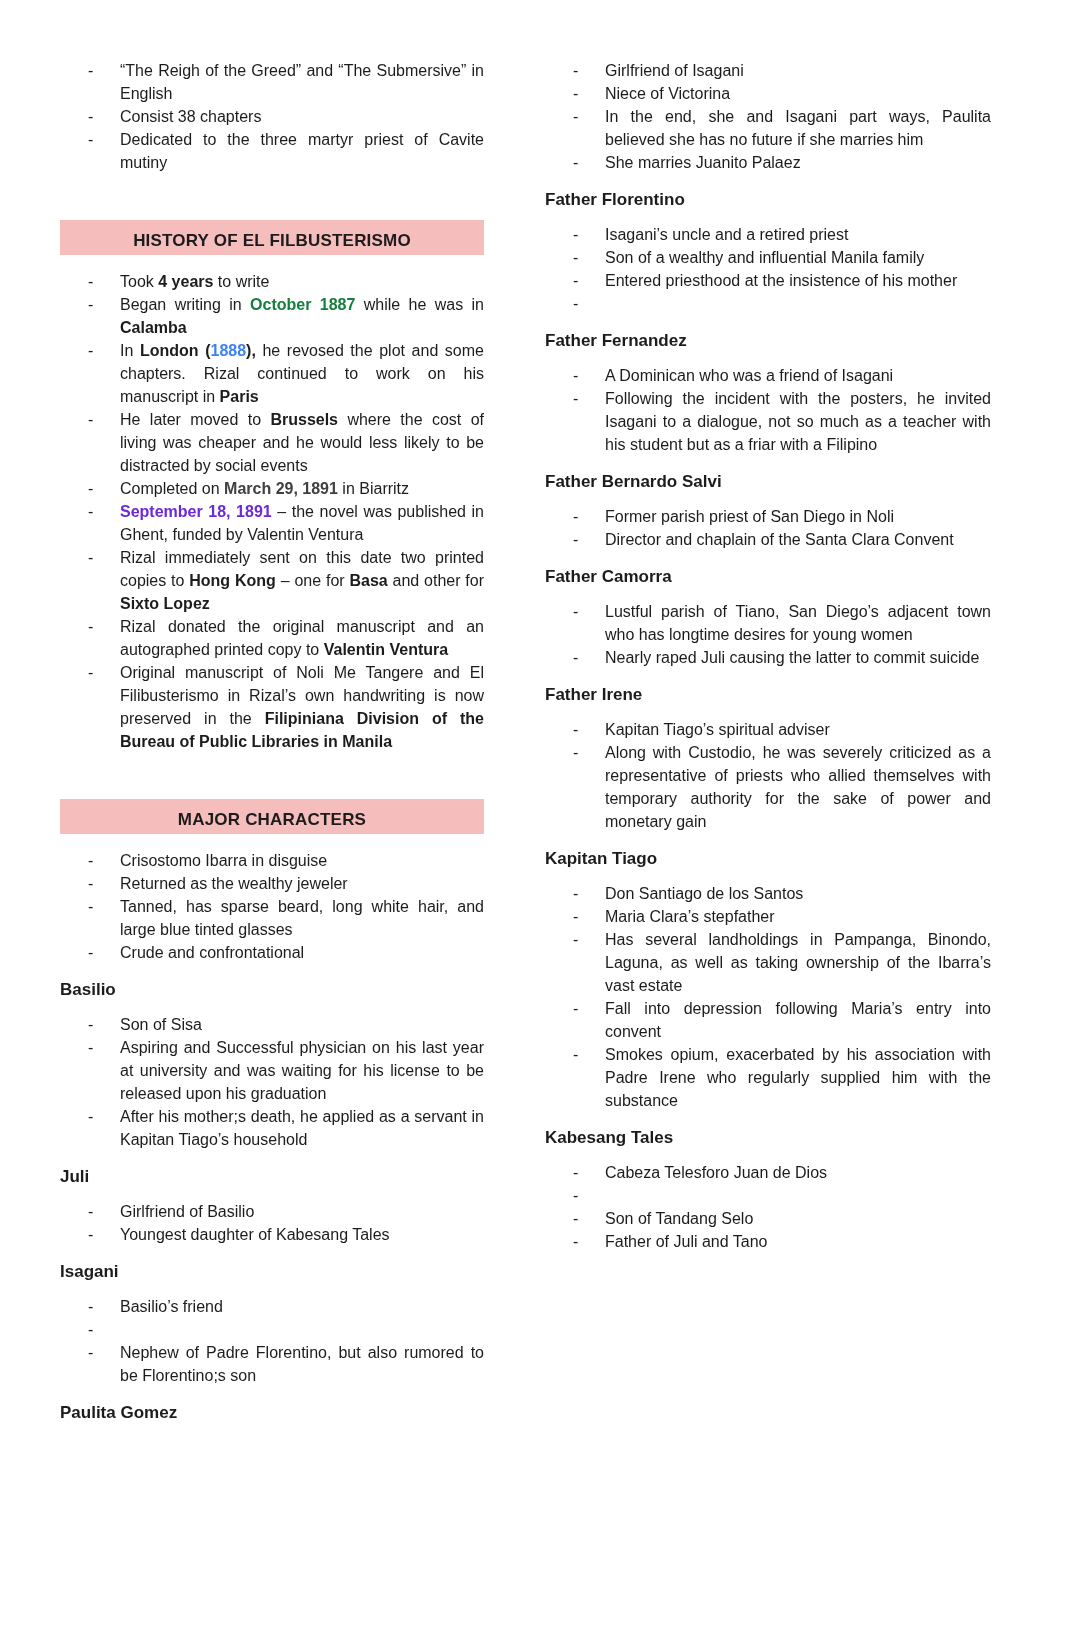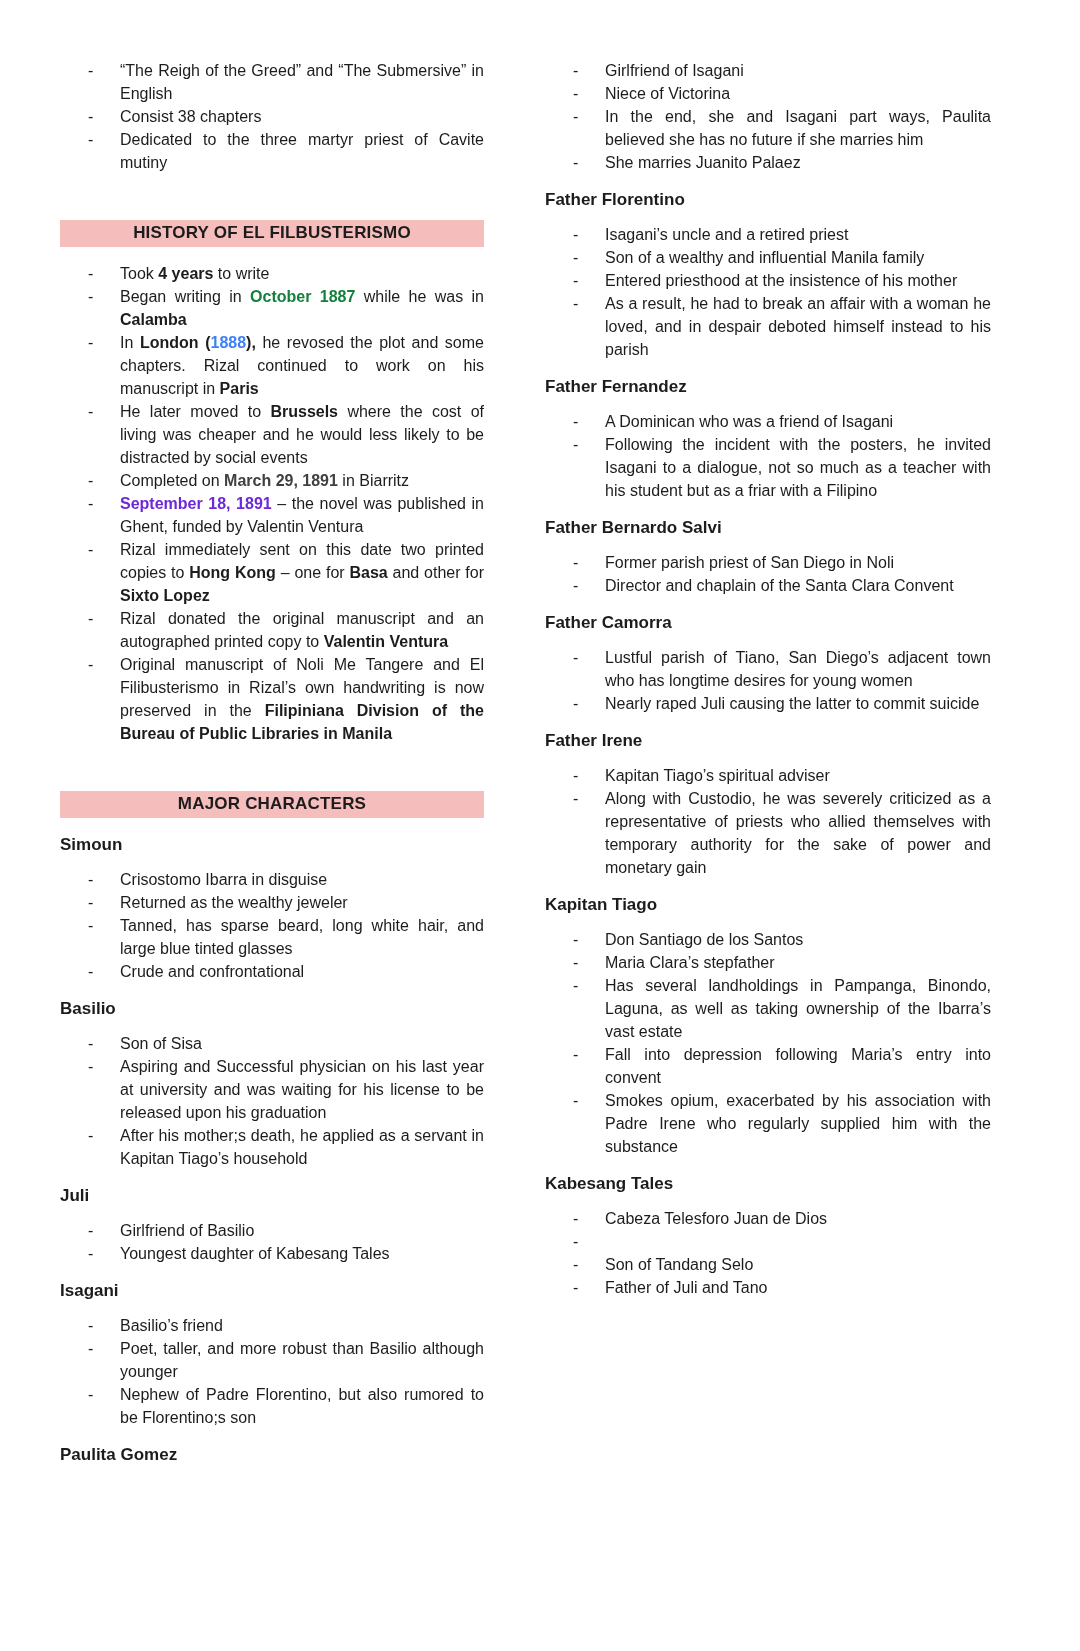--- a/index.html
+++ b/index.html
@@ -18,21 +18,21 @@
   .col { flex: 0 0 auto; }
   .col-left  { width: 424px; margin-right: 61px; }
   .col-right { width: 446px; }
 
   .sec-header {
     background: var(--header-bg, #f6bdbd);
     text-align: center;
     font-weight: bold;
     font-size: 17px;
     line-height: 22px;
-    padding: 2px 0 3px 0;
+    padding: 10px 0 3px 0;
     margin: 46px 0 15px 0;
     letter-spacing: 0.2px;
   }
   .col > .sec-header:first-child { margin-top: 0; }
 
   .subheader {
     font-weight: bold;
     font-size: 17px;
     line-height: 23px;
     margin: 0 0 12px 0;
@@ -109,21 +109,20 @@
         <div class="bullet">
           <span class="bullet-dash">-</span>
           <span class="bullet-text"><span>Rizal donated the original manuscript and an autographed printed copy to </span><span class="b">Valentin Ventura</span></span>
         </div>
         <div class="bullet">
           <span class="bullet-dash">-</span>
           <span class="bullet-text"><span>Original manuscript of Noli Me Tangere and El Filibusterismo in Rizal’s own handwriting is now preserved in the </span><span class="b">Filipiniana Division of the Bureau of Public Libraries in Manila</span></span>
         </div>
       </div>
       <div class="sec-header"><span class="sec-title">MAJOR CHARACTERS</span></div>
-      <div class="subheader">Simoun</div>
       <div class="bullets">
         <div class="bullet">
           <span class="bullet-dash">-</span>
           <span class="bullet-text"><span>Crisostomo Ibarra in disguise</span></span>
         </div>
         <div class="bullet">
           <span class="bullet-dash">-</span>
           <span class="bullet-text"><span>Returned as the wealthy jeweler</span></span>
         </div>
         <div class="bullet">
@@ -162,21 +161,20 @@
         </div>
       </div>
       <div class="subheader">Isagani</div>
       <div class="bullets">
         <div class="bullet">
           <span class="bullet-dash">-</span>
           <span class="bullet-text"><span>Basilio’s friend</span></span>
         </div>
         <div class="bullet">
           <span class="bullet-dash">-</span>
-          <span class="bullet-text"><span>Poet, taller, and more robust than Basilio although younger</span></span>
         </div>
         <div class="bullet">
           <span class="bullet-dash">-</span>
           <span class="bullet-text"><span>Nephew of Padre Florentino, but also rumored to be Florentino;s son</span></span>
         </div>
       </div>
       <div class="subheader">Paulita Gomez</div>
     </div>
   <div class="col col-right">
       <div class="bullets">
@@ -206,21 +204,20 @@
         <div class="bullet">
           <span class="bullet-dash">-</span>
           <span class="bullet-text"><span>Son of a wealthy and influential Manila family</span></span>
         </div>
         <div class="bullet">
           <span class="bullet-dash">-</span>
           <span class="bullet-text"><span>Entered priesthood at the insistence of his mother</span></span>
         </div>
         <div class="bullet">
           <span class="bullet-dash">-</span>
-          <span class="bullet-text"><span>As a result, he had to break an affair with a woman he loved, and in despair deboted himself instead to his parish</span></span>
         </div>
       </div>
       <div class="subheader">Father Fernandez</div>
       <div class="bullets">
         <div class="bullet">
           <span class="bullet-dash">-</span>
           <span class="bullet-text"><span>A Dominican who was a friend of Isagani</span></span>
         </div>
         <div class="bullet">
           <span class="bullet-dash">-</span>

